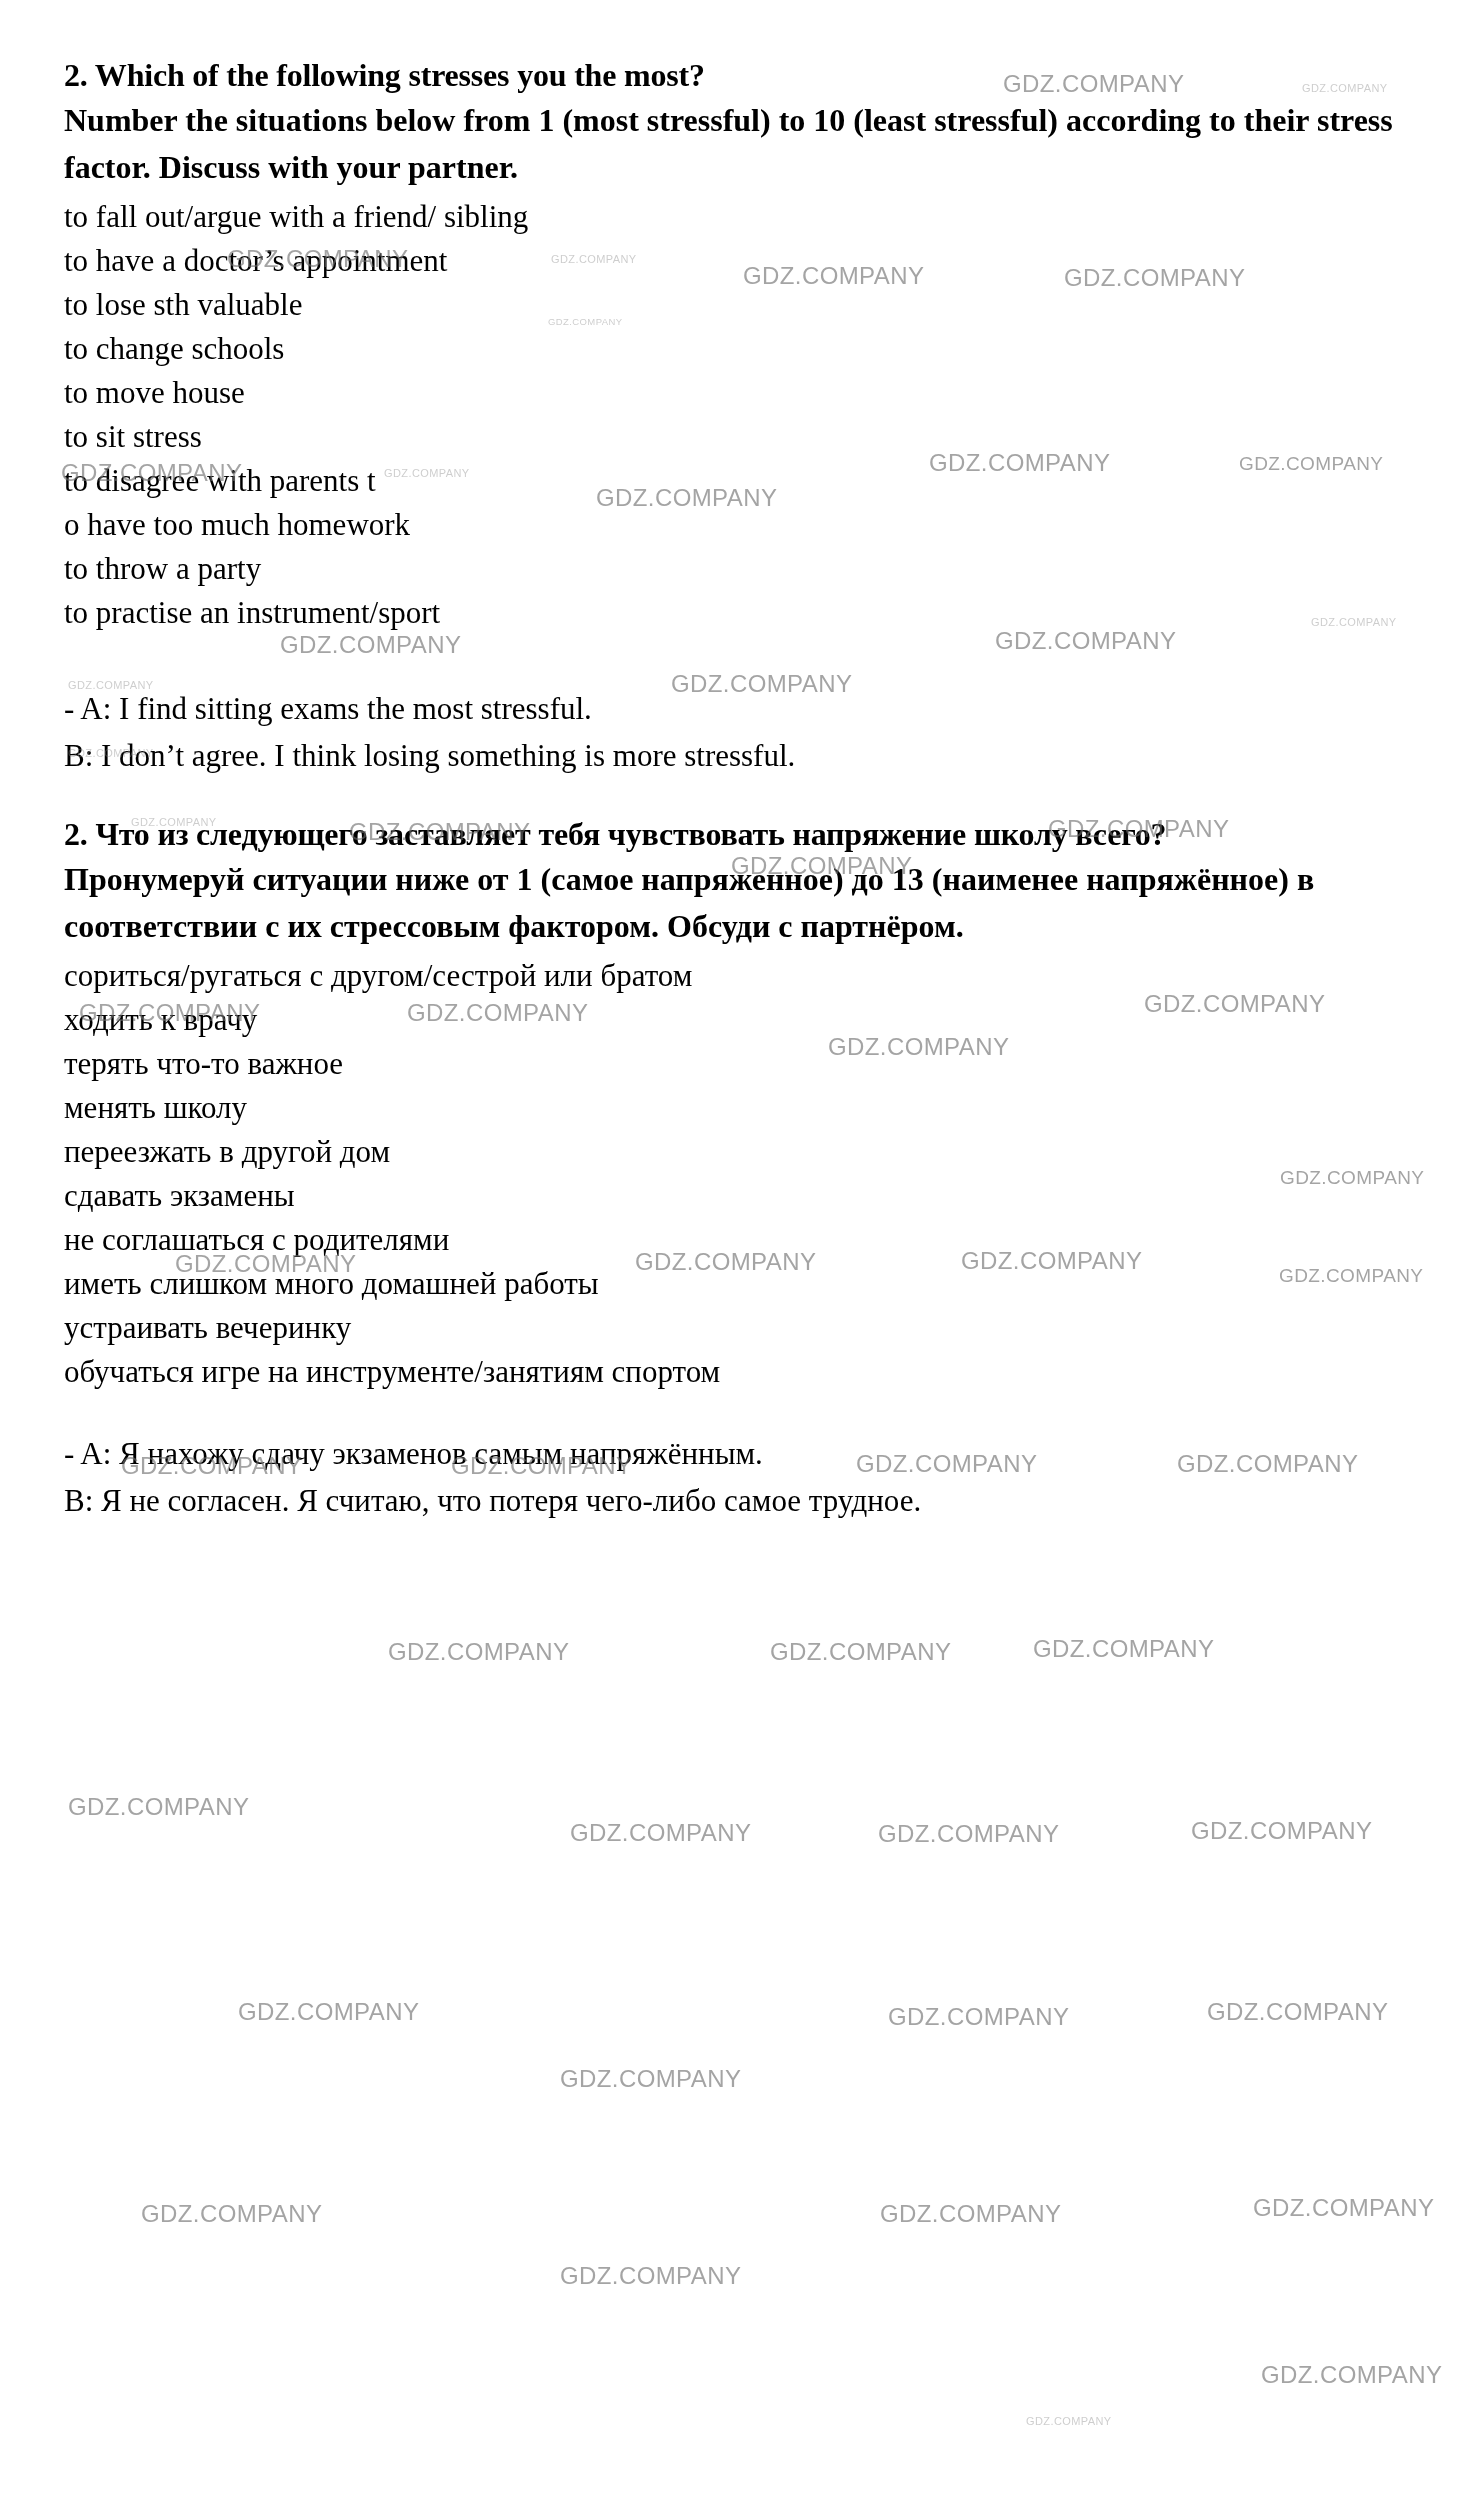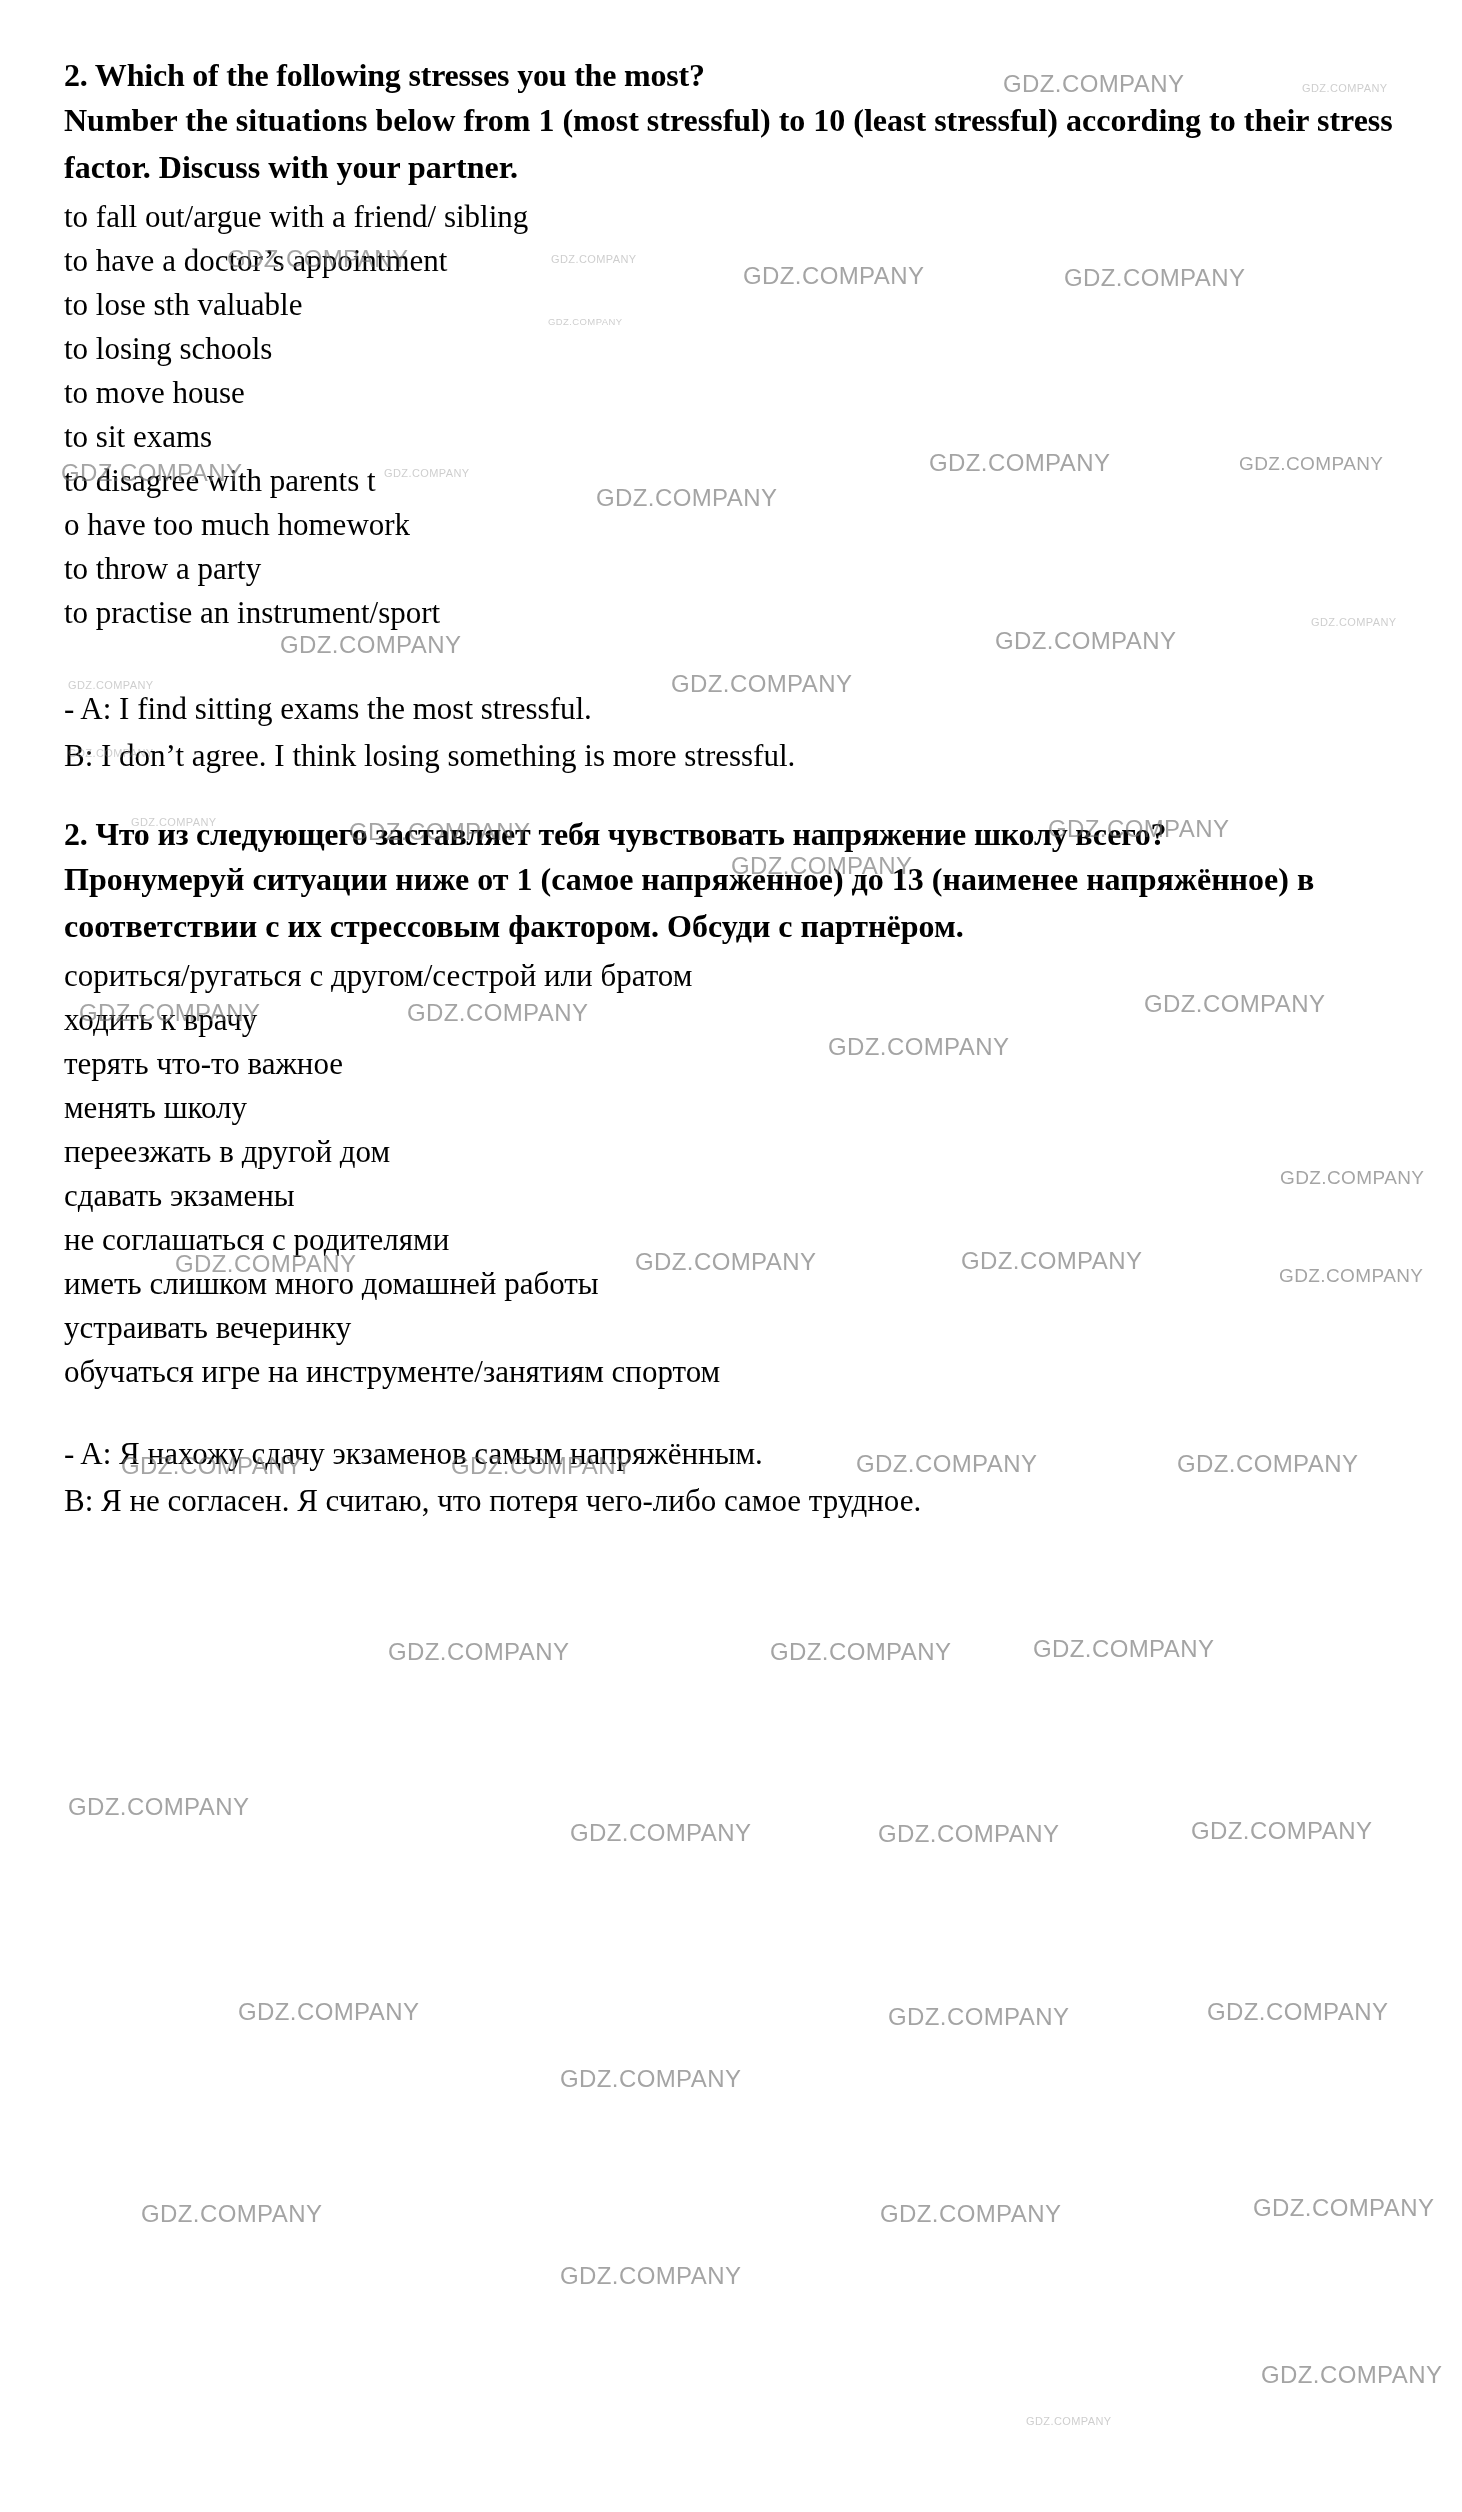--- a/index.html
+++ b/index.html
@@ -98,23 +98,23 @@
       <div class="q-title">
         <span class="q-title-inline">2. </span><span class="q-title-inline">Which of the following stresses you the most?</span>
       </div>
 
       <div class="q-sub">Number the situations below from 1 (most stressful) to 10 (least stressful) according to their stress factor. Discuss with your partner.</div>
 
       <div>
         <p class="item">to fall out/argue with a friend/ sibling</p>
         <p class="item">to have a doctor’s appointment</p>
         <p class="item">to lose sth valuable</p>
-        <p class="item">to losing schools</p>
+        <p class="item">to change schools</p>
         <p class="item">to move house</p>
-        <p class="item">to sit exams</p>
+        <p class="item">to sit stress</p>
         <p class="item">to disagree with parents t</p>
         <p class="item">o have too much homework</p>
         <p class="item">to throw a party</p>
         <p class="item">to practise an instrument/sport</p>
       </div>
 
       <div class="gap-large"></div>
 
       <div>
         <p class="dialog">- A: I find sitting exams the most stressful.</p>

